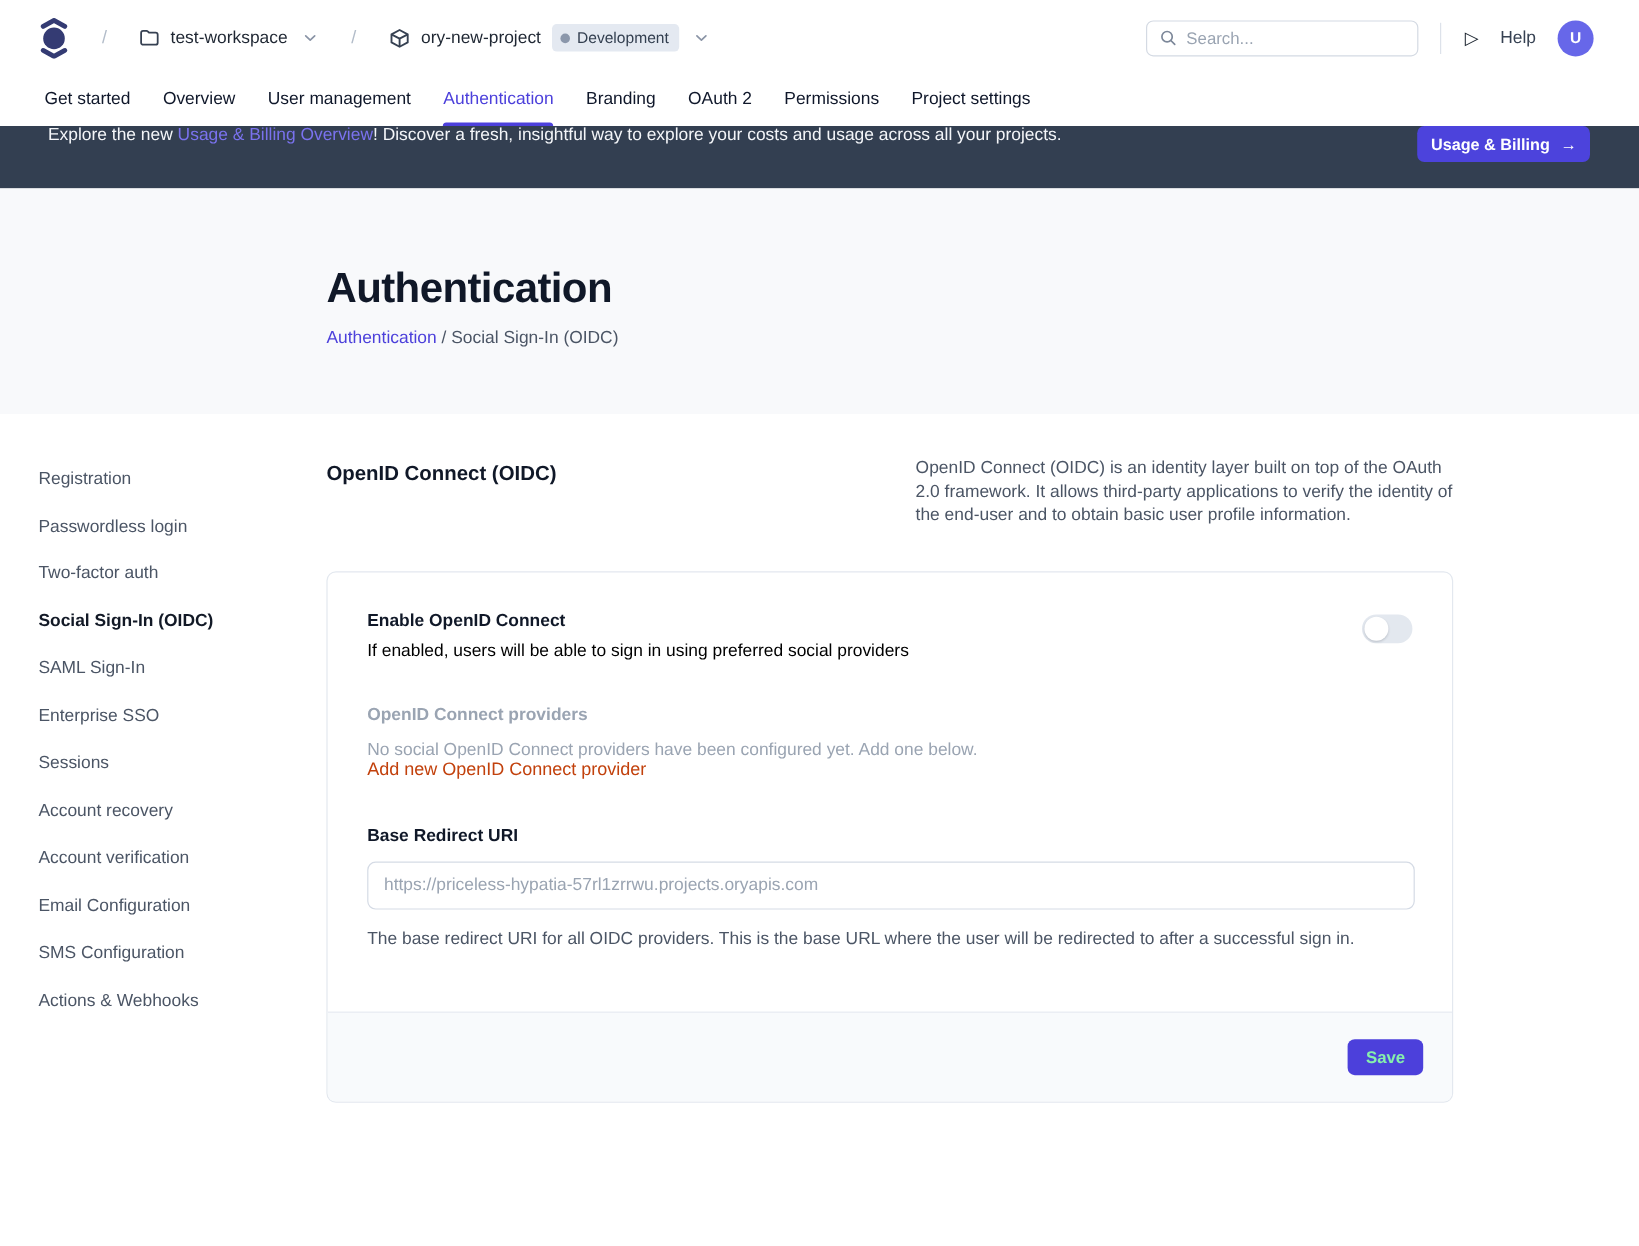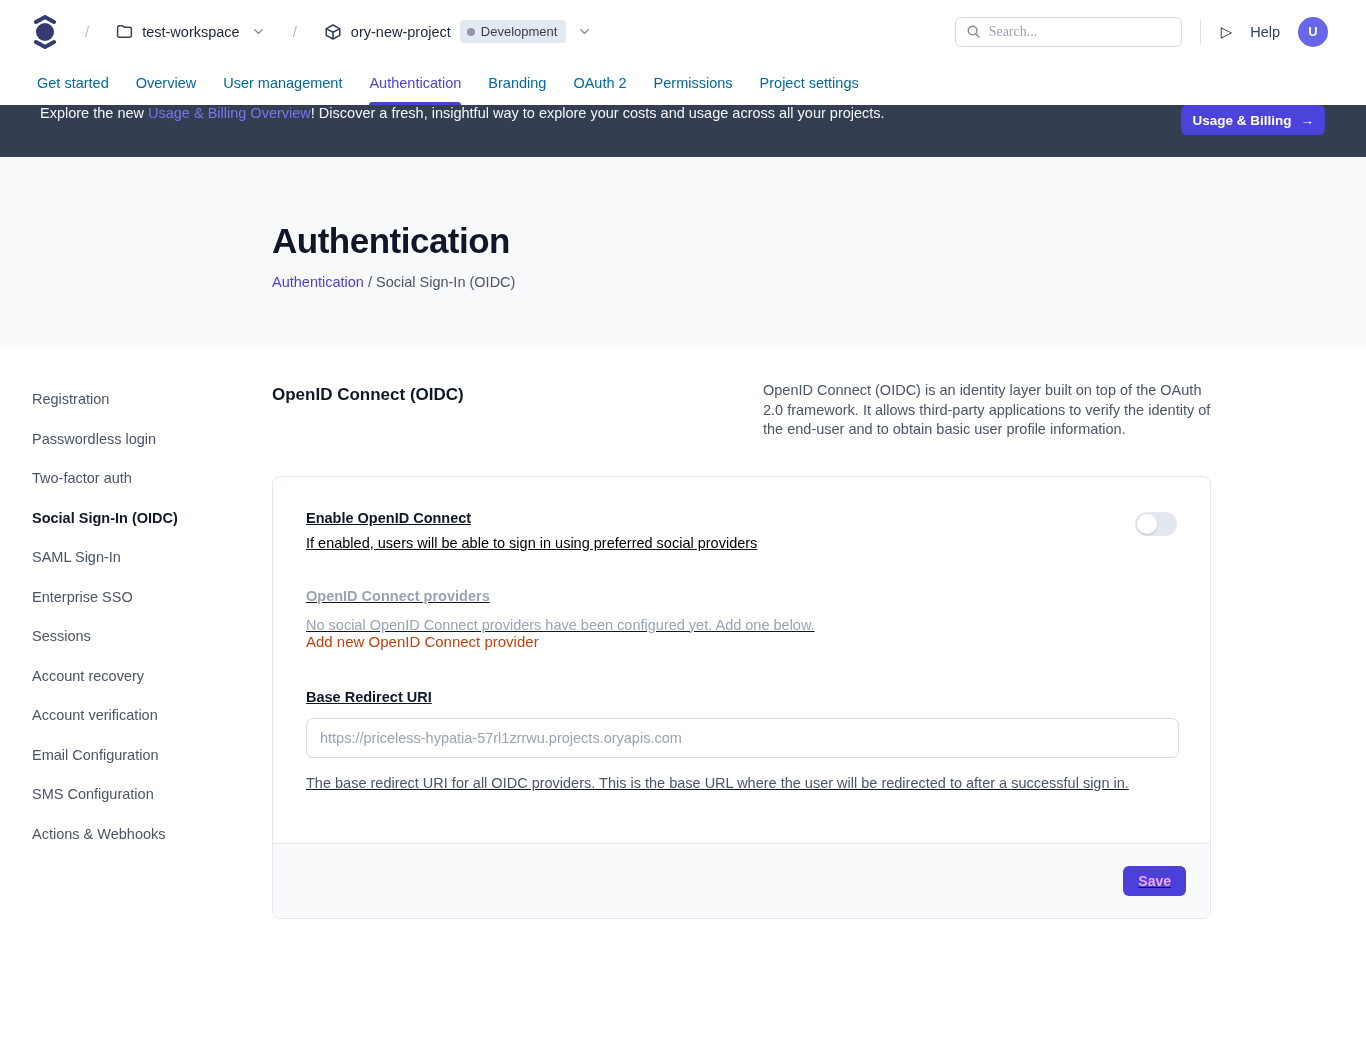--- a/index.html
+++ b/index.html
@@ -11,30 +11,30 @@
   .topbar-left { display: flex; align-items: center; gap: 0; }
   .logo { width: 26px; height: 34px; display: flex; flex-direction: column; align-items: center; justify-content: center; }
   .crumb-slash { color: #b2bcc9; font-size: 15px; margin: 0 27px; }
   .selector { display: flex; align-items: center; gap: 9px; cursor: pointer; }
   .selector .name { font-size: 14.5px; color: #1f2733; font-weight: 500; }
   .chev { display: inline-flex; margin-left: 2px; }
   .env-badge { display: inline-flex; align-items: center; gap: 6px; background: #e4e9f1; border-radius: 4px; padding: 4px 9px 4px 7px; font-size: 13px; color: #333f50; }
   .env-dot { width: 8px; height: 8px; border-radius: 50%; background: #8b97ab; }
   .topbar-right { margin-left: auto; display: flex; align-items: center; }
   .searchbox { display: flex; align-items: center; gap: 8px; width: 227px; height: 30px; border: 1px solid #d4dae3; border-radius: 6px; padding: 0 10px; background: #fff; }
-  .searchbox input { border: none; outline: none; width: 100%; font-size: 14px; color: #737373; font-family: Liberation Serif, serif; background: transparent; }
+  .searchbox input { border: none; outline: none; width: 100%; font-size: 14px; color: #737373; font-family: Liberation Sans, sans-serif; background: transparent; }
   .searchbox input::placeholder { color: #9aa4b2; }
   .tb-divider { width: 1px; height: 26px; background: #dde2ea; margin: 0 16px 0 18px; }
   .play-icon { font-size: 15px; color: #17202b; padding: 2px 4px; cursor: pointer; }
   .help-link { font-size: 14.5px; color: #364152; margin: 0 18px 0 14px; cursor: pointer; }
   .avatar { width: 30px; height: 30px; border-radius: 50%; background: #6767e9; color: #fff; font-size: 13px; font-weight: 700; display: flex; align-items: center; justify-content: center; cursor: pointer; }
 
   
   .tabs { height: 42px; display: flex; align-items: stretch; gap: 27px; padding: 0 0 0 37px; background: #fff; }
-  .tab { display: flex; align-items: center; font-size: 14.5px; color: #0369a1; cursor: pointer; position: relative; padding-bottom: 2px; }
+  .tab { display: flex; align-items: center; font-size: 14.5px; color: #0f172a; cursor: pointer; position: relative; padding-bottom: 2px; }
   .tab.active { color: #4c40db; }
   .tab.active::after { content: ""; position: absolute; left: 0; right: 0; bottom: 0; height: 3px; border-radius: 3px 3px 0 0; background: #4c40db; }
 
   
   .banner { height: 52px; background: #333f51; display: flex; align-items: flex-start; padding: 0 41px 0 40px; }
   .banner-text { font-size: 14.5px; color: #f4f6f9; }
   .banner-text .banner-link { color: #7a72ee; cursor: pointer; text-decoration: none; }
   .banner-btn { margin-left: auto; display: flex; align-items: center; gap: 9px; background: #4c43dc; color: #fff; border: none; border-radius: 6px; height: 30px; padding: 0 11px; font-size: 13.5px; font-weight: 700; font-family: "Liberation Sans", sans-serif; cursor: pointer; }
 
   
@@ -48,41 +48,41 @@
   .side-nav { width: 240px; flex: none; padding-top: 2px; }
   .side-item { font-size: 14.5px; color: #4b5565; padding: 8px 0; margin-bottom: 7.5px; cursor: pointer; }
   .side-item.active { color: #121926; font-weight: 700; }
 
   .main { width: 939px; flex: none; }
   .section-head { display: flex; justify-content: space-between; align-items: flex-start; }
   .section-title { font-size: 17px; font-weight: 700; color: #101828; padding-top: 4px; }
   .section-desc { width: 448px; font-size: 14.5px; line-height: 19.5px; color: #4b5565; }
 
   
-  .card { margin-top: 36px; border: 1px solid #e3e8ef; border-radius: 8px; background: #fff; overflow: hidden; text-decoration: underline; }
+  .card { margin-top: 36px; border: 1px solid #e3e8ef; border-radius: 8px; background: #fff; overflow: hidden; }
   .card-body { padding: 33px 33px 52px 33px; }
   .enable-row { display: flex; justify-content: space-between; align-items: flex-start; }
   .enable-title { font-size: 14.5px; font-weight: 700; color: #101828; }
   .enable-sub { margin-top: 9px; font-size: 14.5px; color: #000000; }
   .toggle { width: 42px; height: 24px; border-radius: 12px; background: #e3e8ef; position: relative; cursor: pointer; flex: none; margin-top: 2px; }
   .toggle-knob { position: absolute; top: 2px; left: 2px; width: 20px; height: 20px; border-radius: 50%; background: #fff; box-shadow: 0 1px 2px rgba(16,24,40,.18); }
 
   .providers { margin-top: 37px; }
   .providers-title { font-size: 14.5px; font-weight: 700; color: #9aa4b2; }
   .providers-empty { margin-top: 13px; font-size: 14.5px; color: #9aa4b2; }
   .add-link { display: inline-block; font-size: 15px; font-weight: 500; color: #c2410c; text-decoration: none; cursor: pointer; }
 
   .redirect { margin-top: 37px; }
   .redirect-label { font-size: 14.5px; font-weight: 700; color: #101828; }
   .redirect-input { margin-top: 12px; width: 873px; height: 40px; border: 1px solid #d5dbe5; border-radius: 7px; padding: 0 13px; font-size: 14.5px; color: #364152; font-family: "Liberation Sans", sans-serif; outline: none; }
   .redirect-input::placeholder { color: #9aa4b2; }
   .redirect-help { margin-top: 17px; font-size: 14.5px; color: #4b5565; }
 
   .card-footer { background: #f8fafc; border-top: 1px solid #e8ecf2; padding: 22px 24px; display: flex; justify-content: flex-end; }
-  .save-btn { background: #4c40db; color: #f0abfc; border: none; border-radius: 6px; height: 30px; padding: 0 15px; font-size: 14px; font-weight: 700; font-family: "Liberation Sans", sans-serif; cursor: pointer; }
+  .save-btn { background: #4c40db; color: #86efac; border: none; border-radius: 6px; height: 30px; padding: 0 15px; font-size: 14px; font-weight: 700; font-family: "Liberation Sans", sans-serif; cursor: pointer; }
 
   svg { display: block; }
 </style>
 </head>
 <body>
 
 <header class="topbar">
   <div class="topbar-left">
     <span class="logo">
       <svg width="26" height="34" viewBox="0 0 26 34" fill="none">

